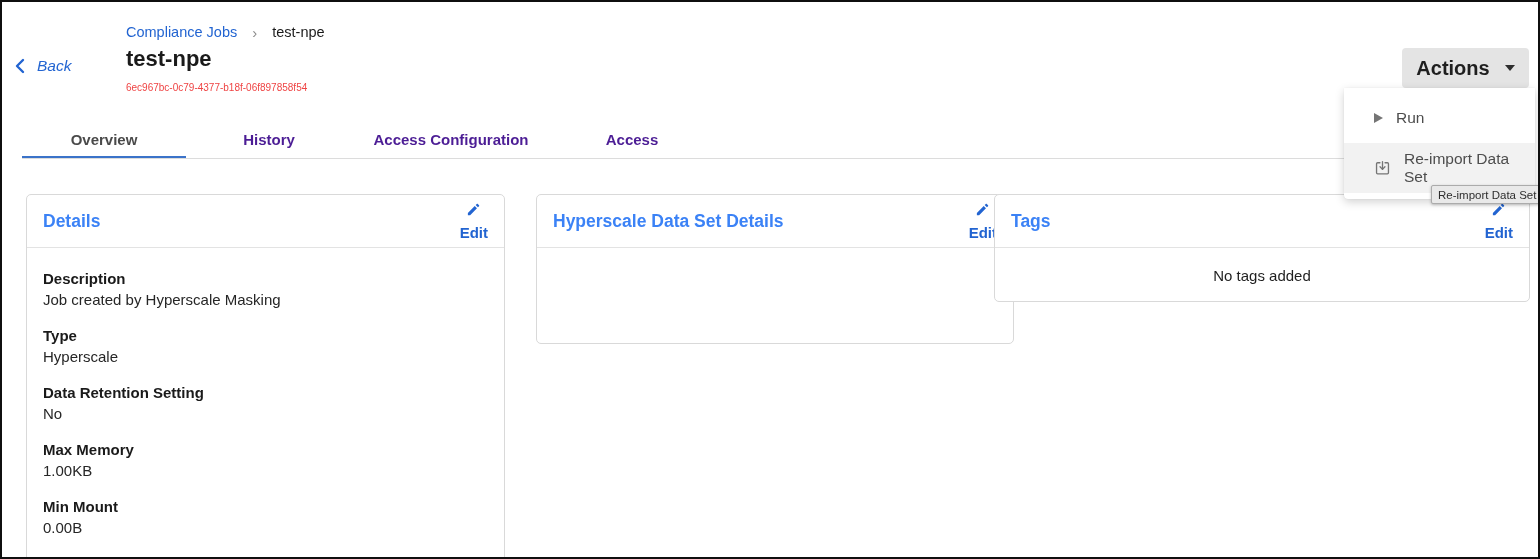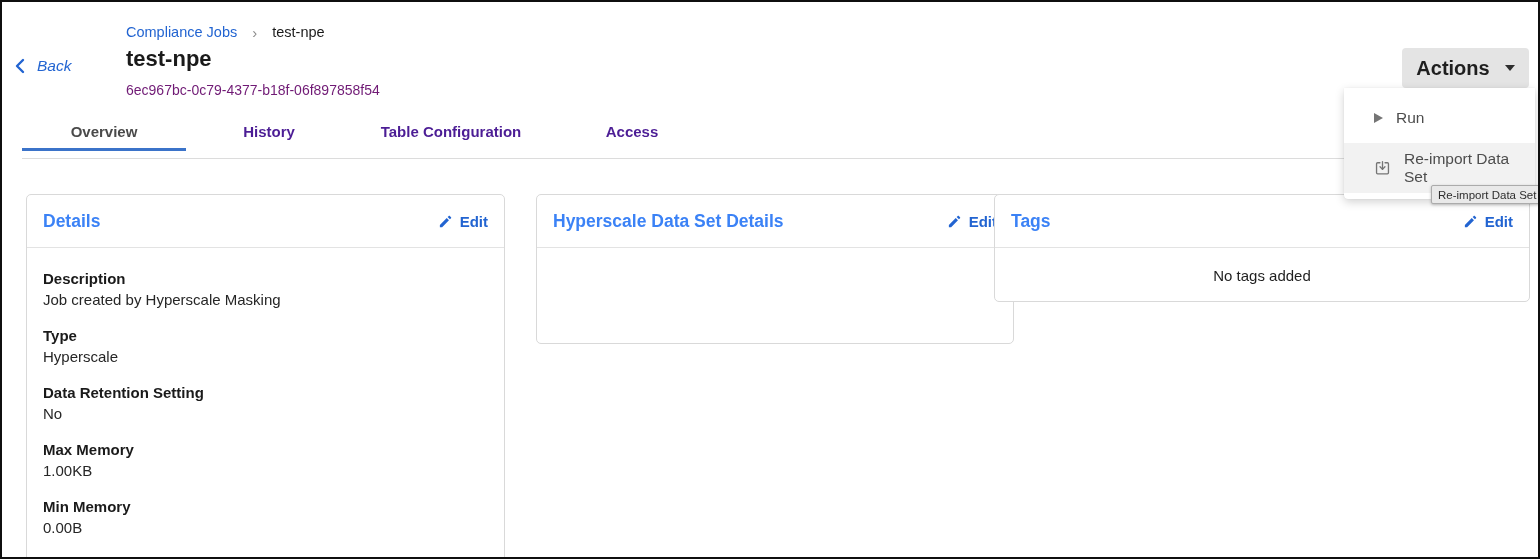--- a/index.html
+++ b/index.html
@@ -14,30 +14,30 @@
     border:2px solid #0f0f0f;overflow:hidden;
   }
   
   .breadcrumb{position:absolute;left:124px;top:22px;display:flex;align-items:center;gap:15px;font-size:14.5px;}
   .breadcrumb .crumb-link{color:var(--accent);cursor:pointer;}
   .breadcrumb .crumb-sep{color:#8c8c8c;font-size:15px;line-height:1;}
   .breadcrumb .crumb-current{color:#1a1a1a;}
   .back-link{position:absolute;left:12px;top:55px;display:flex;align-items:center;gap:12px;color:var(--accent);font-size:15.5px;cursor:pointer;font-style:italic;}
   .back-link svg{display:block;}
   .page-title{position:absolute;left:124px;top:44px;font-size:22px;font-weight:700;color:#1a1a1a;}
-  .page-uuid{position:absolute;left:124px;top:80px;font-size:14px;color:#701a75;}
+  .page-uuid{position:absolute;left:124px;top:80px;font-size:10px;color:#ef4444;}
   .actions-btn{
     position:absolute;left:1400px;top:46px;width:127px;height:40px;
     background:#e4e4e4;border:none;border-radius:4px;cursor:pointer;
     display:flex;align-items:center;justify-content:center;gap:15px;
     font-family:inherit;font-size:20px;font-weight:700;color:#1f1f1f;
   }
   .caret-down{width:0;height:0;border-left:5px solid transparent;border-right:5px solid transparent;border-top:6px solid #2e2e2e;}
   
-  .tabbar{position:absolute;left:20px;top:110px;display:flex;height:39px;}
+  .tabbar{position:absolute;left:20px;top:118px;display:flex;height:39px;}
   .tab{position:relative;height:39px;display:flex;align-items:center;justify-content:center;
        font-size:15px;font-weight:700;color:#4c1d95;cursor:pointer;}
   .tab.t0{width:164px;}
   .tab.t1{width:166px;}
   .tab.t2{width:198px;}
   .tab.t3{width:164px;}
   .tab.active{color:#4a4a4a;}
   .tab-underline{position:absolute;left:0;right:0;bottom:0;height:3px;background:var(--underline);}
   .tab-divider{position:absolute;left:20px;top:156px;width:1500px;height:1px;background:#dcdcdc;}
   
@@ -61,21 +61,21 @@
     white-space:nowrap;
   }
   
   .card{position:absolute;top:192px;background:#fff;border:1px solid #d9d9d9;border-radius:5px;}
   .card.details{left:24px;width:479px;height:430px;}
   .card.dataset{left:534px;width:478px;height:150px;}
   .card.tags{left:992px;width:536px;height:108px;}
   .card-header{height:53px;display:flex;align-items:center;justify-content:space-between;
                padding:0 16px;border-bottom:1px solid #e3e3e3;}
   .card-title{font-size:17.5px;font-weight:700;color:#3b82f6;}
-  .edit-link{display:flex;align-items:center;gap:7px;color:var(--accent);font-size:15px;font-weight:700;cursor:pointer;}
+  .edit-link{display:flex;align-items:center;gap:7px;color:var(--accent);font-size:15px;font-weight:700;cursor:pointer;flex-direction:column;}
   .edit-link svg{display:block;}
   .card-body{padding:20px 16px 0 16px;}
   .field{margin-bottom:15px;}
   .field-label{font-size:15px;font-weight:700;line-height:21px;color:#1a1a1a;}
   .field-value{font-size:15px;line-height:21px;color:#262626;}
   .tags-body{height:54px;display:flex;align-items:center;justify-content:center;font-size:15px;color:#1f1f1f;}
 </style>
 </head>
 <body>
 
@@ -106,21 +106,21 @@
 
   <div class="tabbar">
     <div class="tab t0 active">
       <span>Overview</span>
       <div class="tab-underline"></div>
     </div>
     <div class="tab t1">
       <span>History</span>
     </div>
     <div class="tab t2">
-      <span>Table Configuration</span>
+      <span>Access Configuration</span>
     </div>
     <div class="tab t3">
       <span>Access</span>
     </div>
   </div>
   <div class="tab-divider"></div>
 
   <div class="menu">
     <div class="menu-item">
       <span class="play-icon"></span>
@@ -163,21 +163,21 @@
       </div>
       <div class="field">
         <div class="field-label">Data Retention Setting</div>
         <div class="field-value">No</div>
       </div>
       <div class="field">
         <div class="field-label">Max Memory</div>
         <div class="field-value">1.00KB</div>
       </div>
       <div class="field">
-        <div class="field-label">Min Memory</div>
+        <div class="field-label">Min Mount</div>
         <div class="field-value">0.00B</div>
       </div>
       <div class="field">
         <div class="field-label">Max Concurrent Source Connections</div>
       </div>
     </div>
   </div>
 
   <div class="card dataset">
     <div class="card-header">

